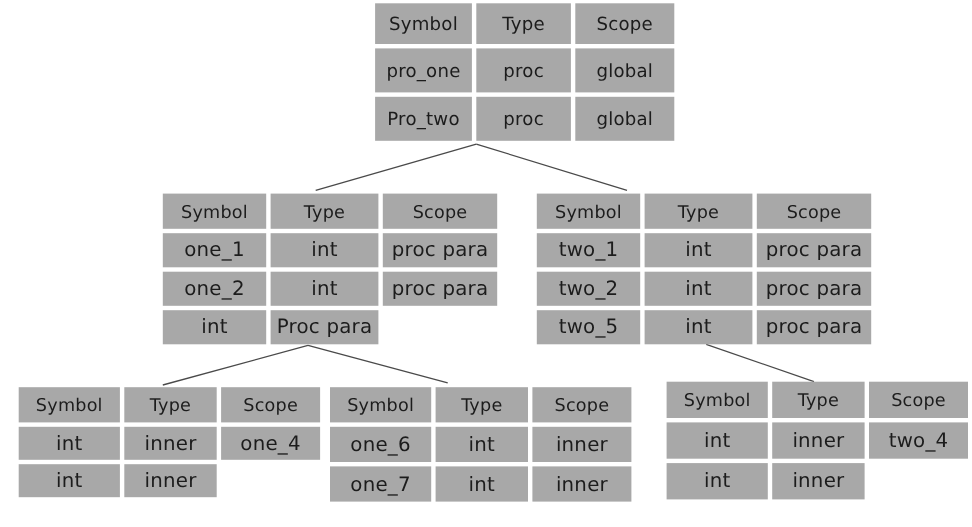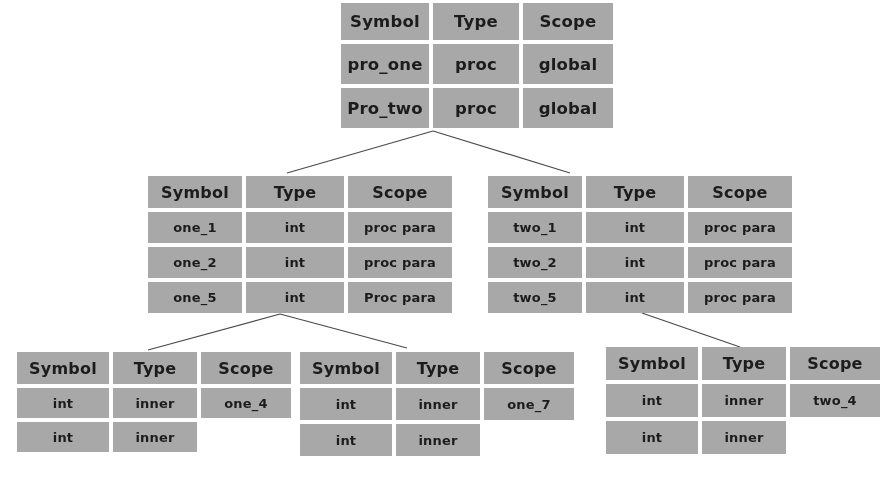--- a/index.html
+++ b/index.html
@@ -13,28 +13,28 @@
   .connectors{position:absolute;left:0;top:0;width:884px;height:479px;pointer-events:none;}
   .connectors line{stroke:var(--line,#4a4a4a);stroke-width:1.2;fill:none;}
   .sym-table{
     position:absolute;
     display:grid;
     gap:4px;
   }
   .cell{
     background:var(--cell,#a8a8a8);
     color:var(--txt,#1c1c1c);
-    font-weight:bold;
+    font-weight:normal;
     display:flex;align-items:center;justify-content:center;
     font-size:16px;
     letter-spacing:0.2px;
     white-space:nowrap;
   }
   .header-cell{font-size:16px;}
-  .data-cell{font-size:13px;}
+  .data-cell{font-size:18px;}
   .t-root .cell{font-size:16.5px;}
 </style>
 </head>
 <body>
 
 <div class="canvas" style="--bg: #ffffff; --cell: #a8a8a8; --txt: #1c1c1c; --line: #4a4a4a;">
 
   <svg class="connectors" viewBox="0 0 884 479">
     <line x1="433" y1="131" x2="287" y2="173"></line>
     <line x1="433" y1="131" x2="570" y2="173"></line>
@@ -58,21 +58,20 @@
   <div class="sym-table" style="left:148px;top:176px;grid-template-columns:94px 98px 104px;grid-template-rows:32px 31px 31px 31px;">
       <div class="cell header-cell">Symbol</div>
       <div class="cell header-cell">Type</div>
       <div class="cell header-cell">Scope</div>
       <div class="cell data-cell">one_1</div>
       <div class="cell data-cell">int</div>
       <div class="cell data-cell">proc para</div>
       <div class="cell data-cell">one_2</div>
       <div class="cell data-cell">int</div>
       <div class="cell data-cell">proc para</div>
-      <div class="cell data-cell">one_5</div>
       <div class="cell data-cell">int</div>
       <div class="cell data-cell">Proc para</div>
     </div>
 
   <div class="sym-table" style="left:488px;top:176px;grid-template-columns:94px 98px 104px;grid-template-rows:32px 31px 31px 31px;">
       <div class="cell header-cell">Symbol</div>
       <div class="cell header-cell">Type</div>
       <div class="cell header-cell">Scope</div>
       <div class="cell data-cell">two_1</div>
       <div class="cell data-cell">int</div>
@@ -93,20 +92,21 @@
       <div class="cell data-cell">inner</div>
       <div class="cell data-cell">one_4</div>
       <div class="cell data-cell">int</div>
       <div class="cell data-cell">inner</div>
     </div>
 
   <div class="sym-table" style="left:300px;top:352px;grid-template-columns:92px 84px 90px;grid-template-rows:32px 32px 32px;">
       <div class="cell header-cell">Symbol</div>
       <div class="cell header-cell">Type</div>
       <div class="cell header-cell">Scope</div>
+      <div class="cell data-cell">one_6</div>
       <div class="cell data-cell">int</div>
       <div class="cell data-cell">inner</div>
       <div class="cell data-cell">one_7</div>
       <div class="cell data-cell">int</div>
       <div class="cell data-cell">inner</div>
     </div>
 
   <div class="sym-table" style="left:606px;top:347px;grid-template-columns:92px 84px 90px;grid-template-rows:33px 33px 33px;">
       <div class="cell header-cell">Symbol</div>
       <div class="cell header-cell">Type</div>

